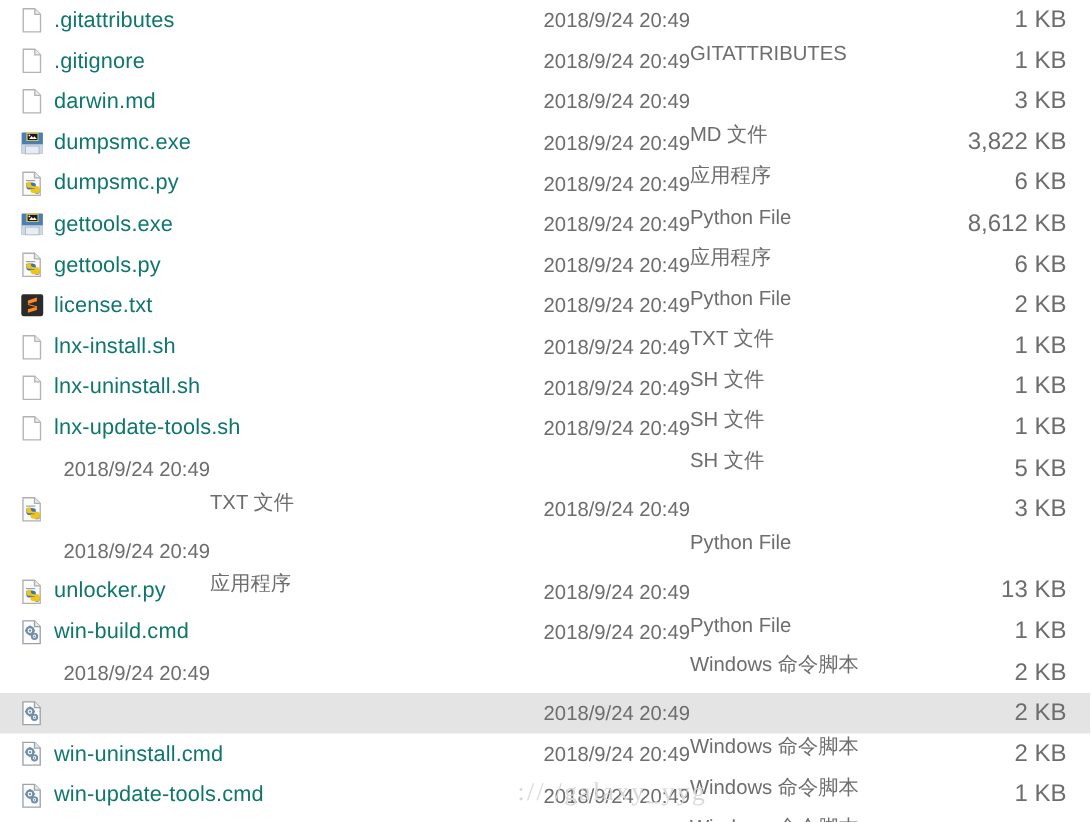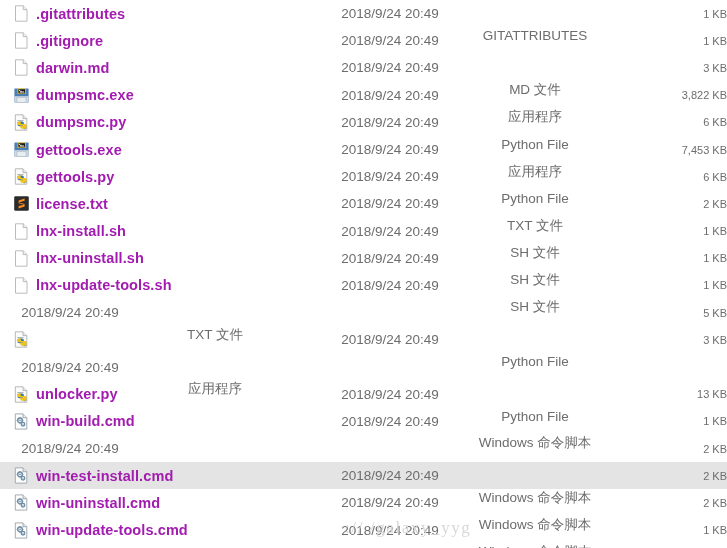--- a/index.html
+++ b/index.html
@@ -48,46 +48,46 @@
     height: 18px;
     flex: 0 0 18px;
     margin-right: 6px;
     display: flex;
     align-items: center;
     justify-content: center;
   }
   .icon-wrap svg { display: block; }
   .name-text {
     font-size: 14.5px;
-    color: #a21caf;
+    color: #0f766e;
     white-space: nowrap;
     letter-spacing: 0.1px;
-    font-weight: bold;
   }
   .col-date {
     width: 140px;
     flex: 0 0 140px;
-    text-align: center;
+    text-align: right;
     font-size: 13.5px;
     color: #6d6d6d;
     white-space: nowrap;
   }
   .col-type {
     width: 150px;
     flex: 0 0 150px;
-    text-align: center;
+    text-align: left;
     font-size: 13.5px;
     color: #6d6d6d;
     white-space: nowrap;
     margin-top: 44px;
   }
   .col-size {
     flex: 1 1 auto;
     text-align: right;
-    font-size: 11px;
+    padding-right: 16px;
+    font-size: 16px;
     color: #6d6d6d;
     white-space: nowrap;
   }
   
   #watermark {
     position: absolute;
     left: 345px;
     top: 518px;
     font-family: "Liberation Serif", "DejaVu Serif", serif;
     font-size: 17px;
@@ -192,21 +192,21 @@
               <rect x="4.6" y="1.4" width="8.0" height="5.6" fill="#f2d24a"></rect>
               <rect x="5.4" y="2.2" width="6.6" height="4.2" fill="#1a1a1a"></rect>
               <path d="M6.4 5.6 l1.6-2.0 1.1 1.3 0.9-1.0 1.6 1.7 Z" fill="#ffffff"></path>
               <circle cx="6.6" cy="3.3" r="0.6" fill="#ffffff"></circle>
             </svg>
           </span>
           <span class="name-text">gettools.exe</span>
         </div>
         <div class="col-date">2018/9/24 20:49</div>
         <div class="col-type">应用程序</div>
-        <div class="col-size">7,453 KB</div>
+        <div class="col-size">8,612 KB</div>
       </div>
       <div class="file-row">
         <div class="col-name">
           <span class="icon-wrap">
             <svg width="17" height="17" viewBox="0 0 17 17">
               <path d="M2.3 0.8 H10.0 L13.8 4.6 V16.2 H2.3 Z" fill="#fbfbfb" stroke="#b0b0b0" stroke-width="0.9"></path>
               <path d="M10.0 0.8 V4.6 H13.8" fill="#e8eaec" stroke="#b0b0b0" stroke-width="0.9"></path>
               <rect x="4.3" y="6.0" width="6.2" height="0.8" fill="#9aa3ab"></rect>
               <rect x="4.3" y="7.9" width="4.6" height="0.8" fill="#9aa3ab"></rect>
               <path d="M8.3 7.6 c1.9 0 2.6 0.6 2.6 1.8 v1.2 H8.2 v0.6 h3.6 c1.1 0 1.7 0.7 1.7 1.9 0 1.3-0.7 2.1-1.9 2.1 h-1.0 v-1.3 c0-1.0-0.7-1.6-1.8-1.6 H6.2 c-0.9 0-1.6-0.7-1.6-1.7 V9.4 C4.6 8.3 5.3 7.6 6.4 7.6 Z" fill="#3c78aa"></path>
@@ -355,21 +355,20 @@
               <circle cx="7.0" cy="7.4" r="2.3" fill="none" stroke="#6f8fa8" stroke-width="1.5"></circle>
               <circle cx="7.0" cy="7.4" r="0.8" fill="#6f8fa8"></circle>
               <circle cx="10.0" cy="11.2" r="1.8" fill="none" stroke="#6f8fa8" stroke-width="1.3"></circle>
               <circle cx="10.0" cy="11.2" r="0.6" fill="#6f8fa8"></circle>
               <rect x="6.5" y="4.0" width="1.0" height="1.4" fill="#6f8fa8"></rect>
               <rect x="6.5" y="9.4" width="1.0" height="1.4" fill="#6f8fa8"></rect>
               <rect x="3.6" y="6.9" width="1.4" height="1.0" fill="#6f8fa8"></rect>
               <rect x="9.0" y="6.9" width="1.4" height="1.0" fill="#6f8fa8"></rect>
             </svg>
           </span>
-          <span class="name-text">win-test-install.cmd</span>
         </div>
         <div class="col-date">2018/9/24 20:49</div>
         <div class="col-type">Windows 命令脚本</div>
         <div class="col-size">2 KB</div>
       </div>
       <div class="file-row">
         <div class="col-name">
           <span class="icon-wrap">
             <svg width="17" height="17" viewBox="0 0 17 17">
               <path d="M2.3 0.9 H10.0 L13.8 4.7 V16.1 H2.3 Z" fill="#fdfdfd" stroke="#9aa3aa" stroke-width="0.9"></path>

